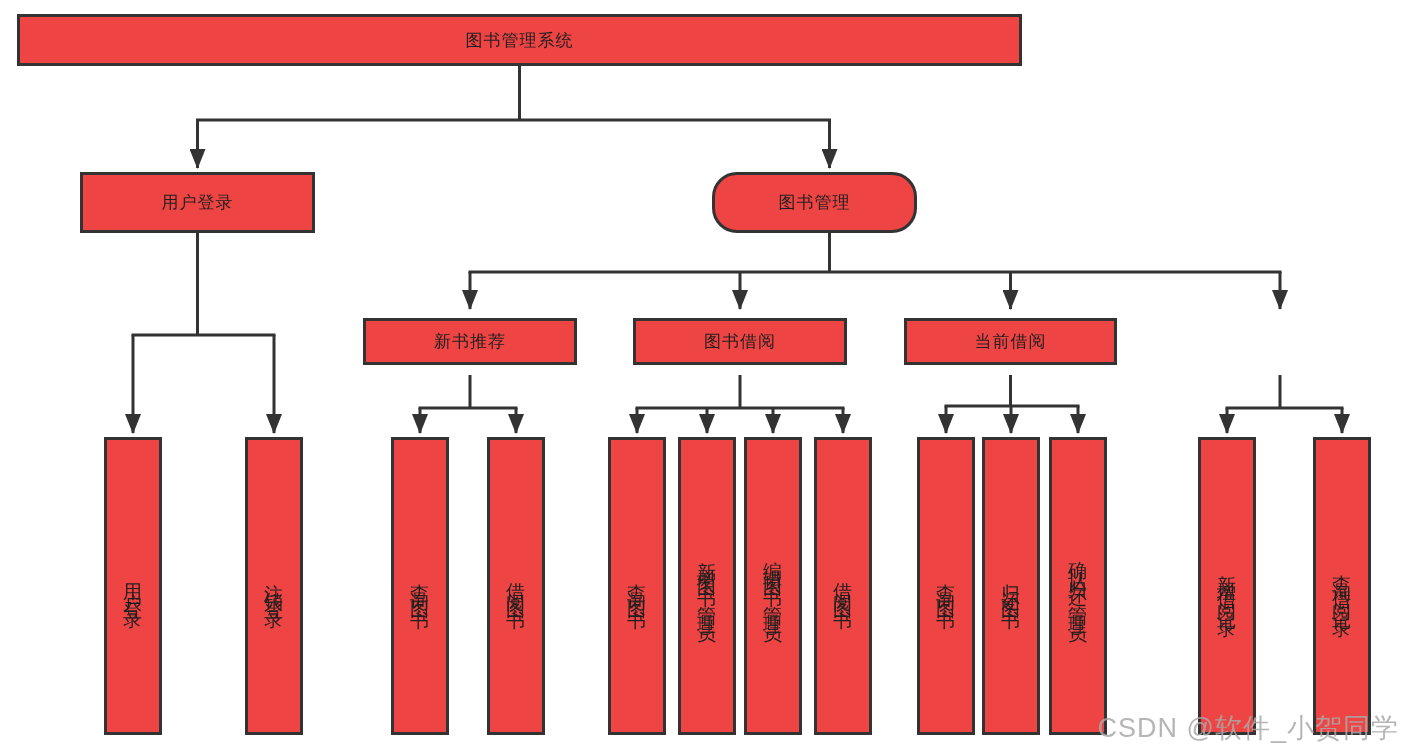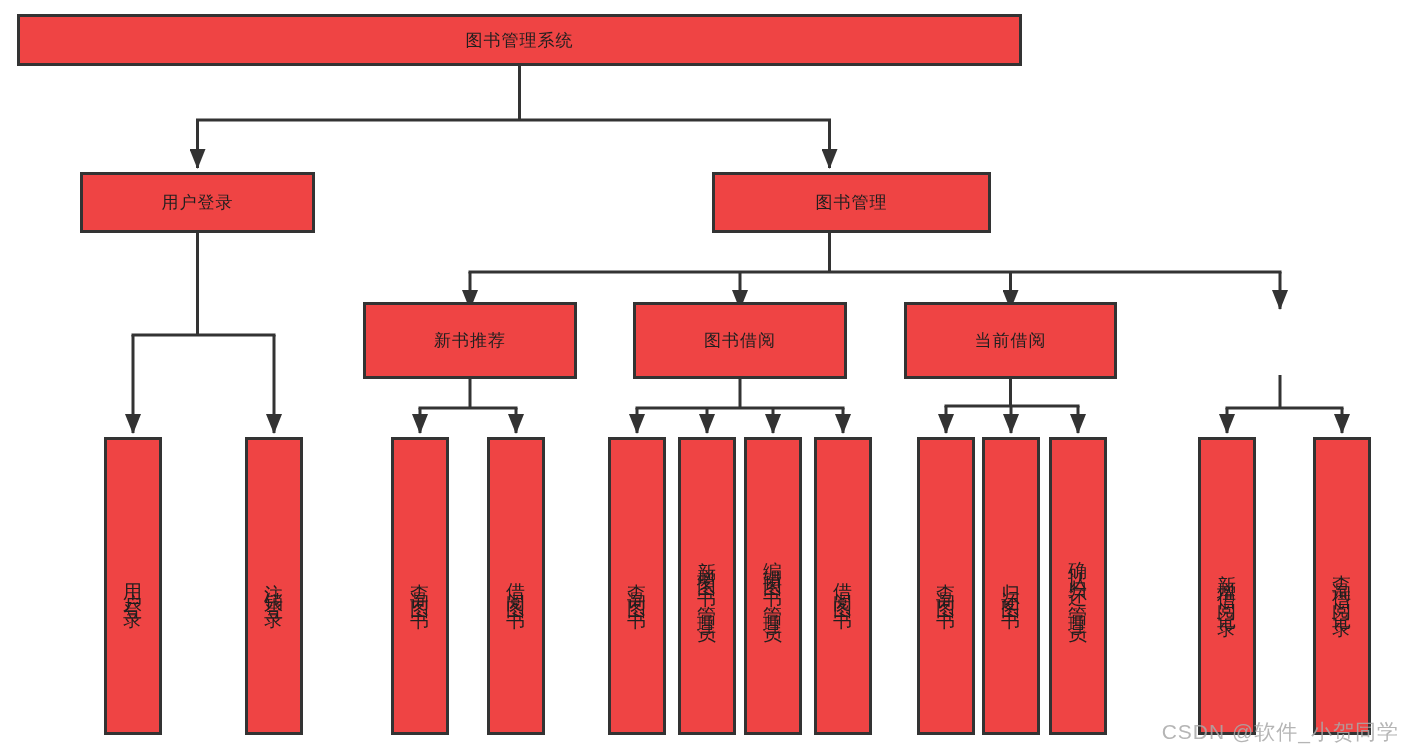--- a/index.html
+++ b/index.html
@@ -28,36 +28,36 @@
     border: 3px solid #333333;
     background: #ef4444;
     display: flex;
     align-items: center;
     justify-content: center;
     color: #1f1f1f;
   }
   .node.h { font-size: 17px; letter-spacing: 1px; }
   .node.root { left: 17px; top: 14px; width: 1005px; height: 52px; }
   .node.l2 { height: 61px; top: 172px; }
-  .node.l3 { height: 77px; top: 302px; }
+  .node.l3 { height: 47px; top: 318px; }
   .node.leaf { top: 437px; width: 58px; height: 298px; }
   .leaf .vtxt {
     writing-mode: vertical-rl;
     text-orientation: mixed;
     font-size: 19px;
     letter-spacing: 9px;
     line-height: 1;
     color: #1f1f1f;
     white-space: nowrap;
   }
   #watermark {
     position: absolute;
     right: 6px;
     bottom: 1px;
-    font-size: 21px;
+    font-size: 27px;
     color: #a9a9a9;
     opacity: 0.85;
     letter-spacing: 1px;
     pointer-events: none;
     text-align: right;
   }
 </style>
 </head>
 <body>
 
@@ -127,21 +127,21 @@
     </g>
   </svg>
 
   <div class="node root h">
     <span>图书管理系统</span>
   </div>
 
   <div class="node l2 h" style="left:80px; width:235px;">
     <span>用户登录</span>
   </div>
-  <div class="node l2 h" style="left:712px; width:279px;">
+  <div class="node l2 h" style="left:712px; width:205px;border-radius:25px;">
     <span>图书管理</span>
   </div>
 
   <div class="node l3 h" style="left:363px; width:214px;">
     <span>新书推荐</span>
   </div>
   <div class="node l3 h" style="left:633px; width:214px;">
     <span>图书借阅</span>
   </div>
   <div class="node l3 h" style="left:904px; width:213px;">

